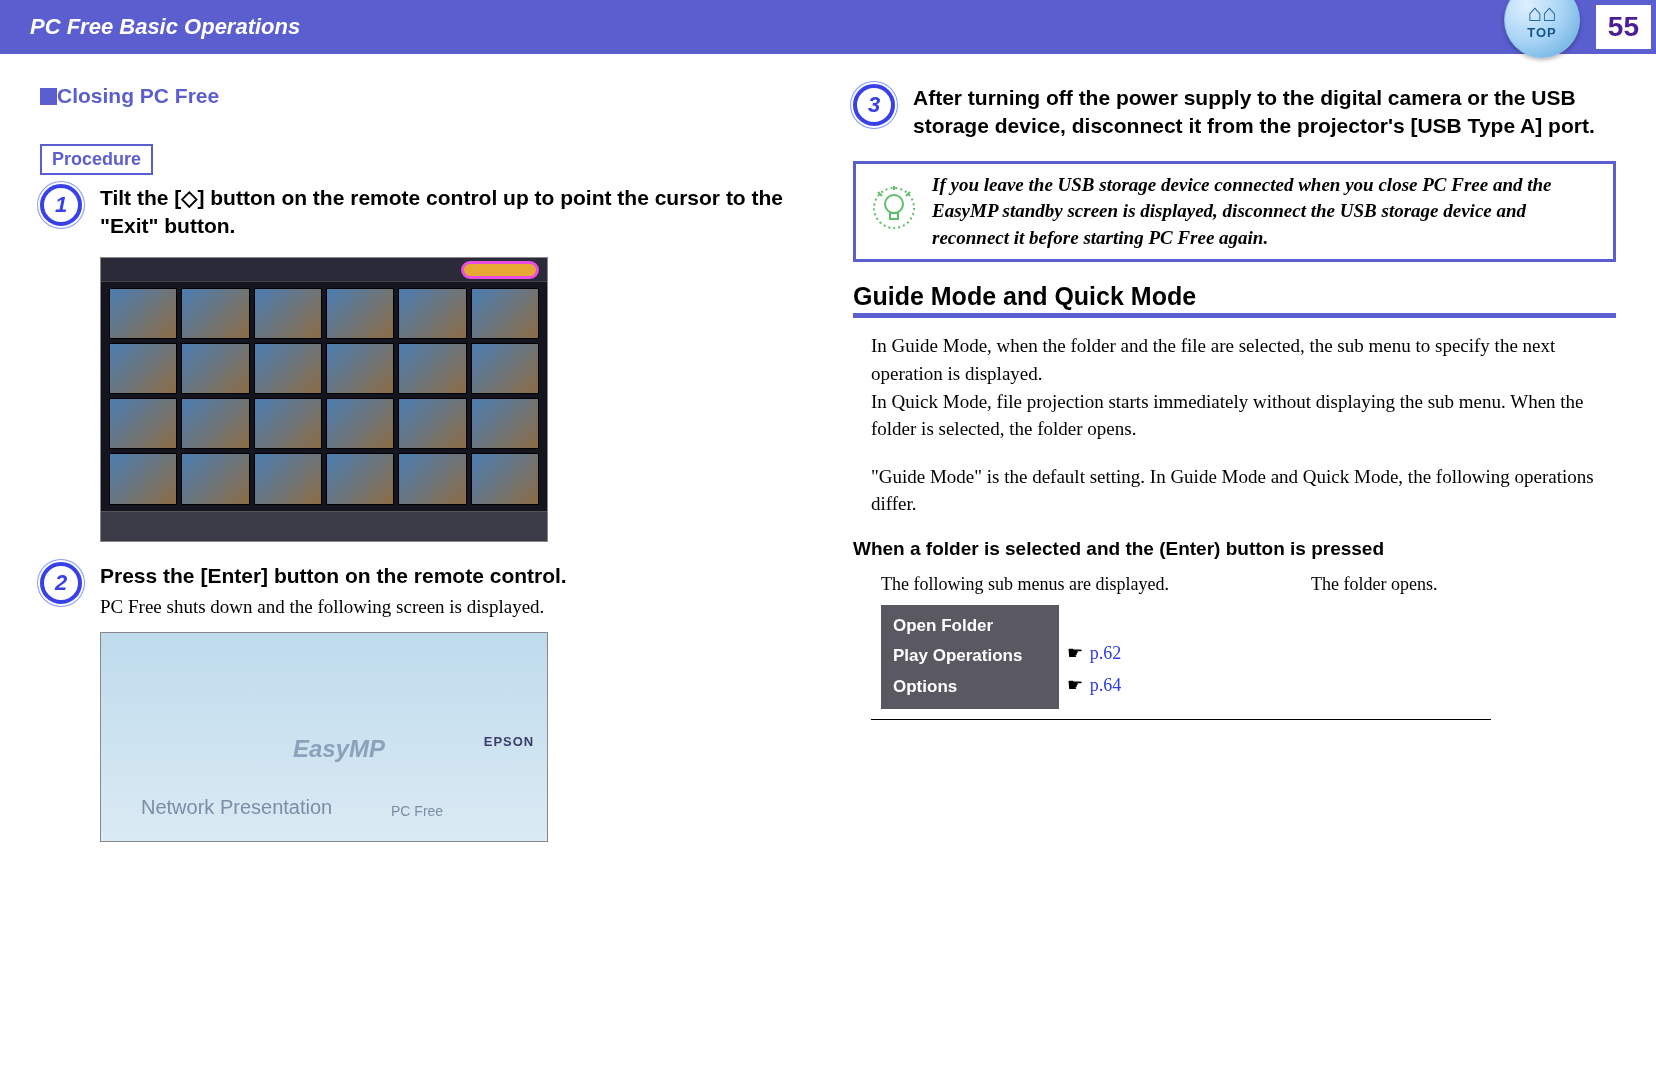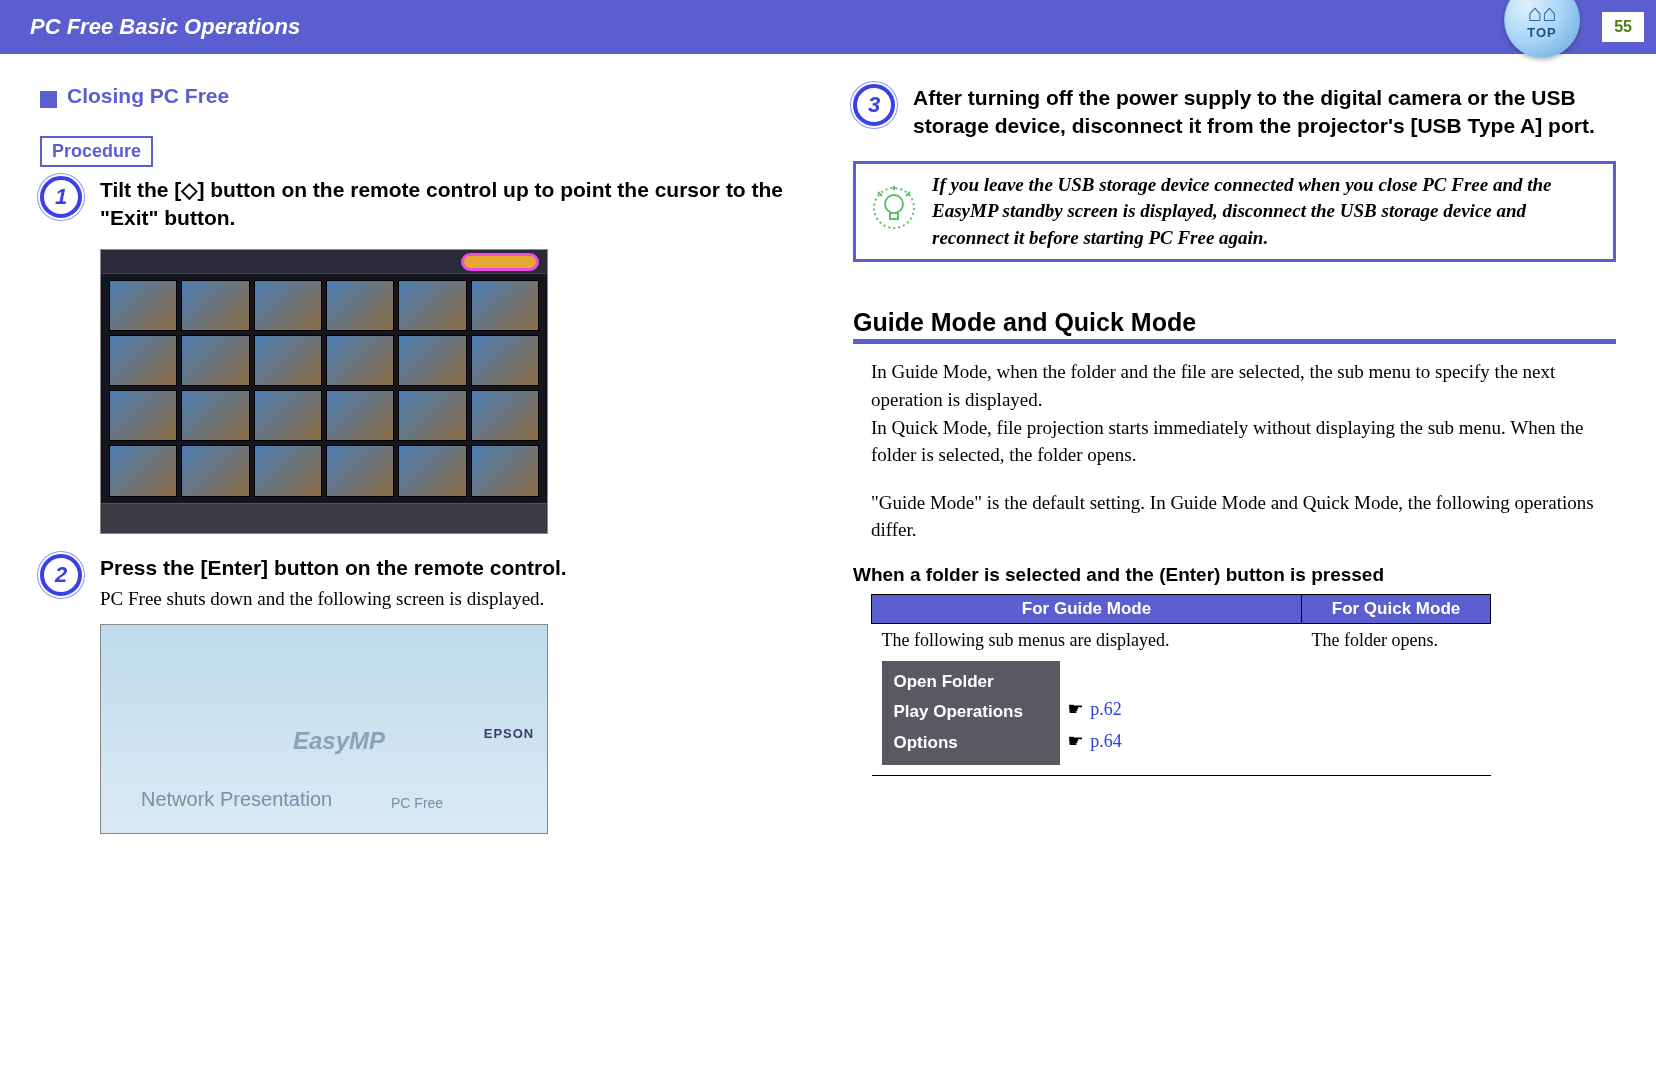--- a/index.html
+++ b/index.html
@@ -21,25 +21,25 @@
     align-items: center;
     color: #fff;
     font-weight: bold;
     font-style: italic;
     font-size: 22px;
     padding-left: 30px;
     position: relative;
   }
   .page-number {
     position: absolute;
-    right: 12px;
+    right: 5px;
     top: 50%;
     transform: translateY(-50%);
-    color: #4d7c0f;
-    font-size: 16px;
+    color: #4c1d95;
+    font-size: 28px;
     font-weight: bold;
     font-style: normal;
     background: #fff;
     padding: 6px 12px;
   }
   .top-badge {
     position: absolute;
     right: 76px;
     top: -18px;
     width: 76px;
@@ -58,26 +58,25 @@
 
   .cols {
     display: flex;
     padding: 30px 40px 0 40px;
     gap: 50px;
   }
   .col { flex: 1; }
 
   .section-marker {
     display: flex;
-    align-items: flex-end;
-    gap: 10px;
+    align-items: center;
     color: #5a5ece;
     font-weight: bold;
     font-size: 21px;
-    margin-bottom: 28px;
+    margin-bottom: 36px;
   }
   .section-marker .sq {
     width: 17px; height: 17px; background: #5a5ece;
   }
 
   .procedure-tag {
     display: inline-block;
     border: 2px solid #5a5ece;
     color: #5a5ece;
     font-weight: bold;
@@ -145,21 +144,21 @@
   .ph2 { position: relative;}
   .ph2 .np { position: absolute; left: 40px; bottom: 22px; color: #7a8ea6; font-size: 20px;}
   .ph2 .pf { position: absolute; left: 290px; bottom: 22px; color: #7a8ea6; font-size: 14px;}
 
   
   .tip-box {
     border: 3px solid #5a5ece;
     display: flex;
     padding: 8px 14px;
     gap: 14px;
-    margin: 16px 0 46px 0;
+    margin: 16px 0 20px 0;
     align-items: flex-start;
     background: #fff;
   }
   .tip-icon {
     flex: 0 0 48px;
     height: 48px;
     display: flex;
     align-items: center;
     justify-content: center;
     color: #5fbf68;
@@ -345,24 +344,20 @@
     <div class="h2-rule"></div>
 
     <div class="serif para-indent">In Guide Mode, when the folder and the file are selected, the sub menu to specify the next operation is displayed.</div>
     <div class="serif para-indent">In Quick Mode, file projection starts immediately without displaying the sub menu. When the folder is selected, the folder opens.</div>
     <div class="serif para-indent" style="margin-top:20px">"Guide Mode" is the default setting. In Guide Mode and Quick Mode, the following operations differ.</div>
 
     <div class="sub-h">When a folder is selected and the (Enter) button is pressed</div>
 
     <table class="mode-table">
       <tbody>
-          <tr>
-        <th>For Guide Mode</th>
-        <th>For Quick Mode</th>
-      </tr>
       <tr>
         <td>
           <span>The following sub menus are displayed.</span>
           <div class="submenu-row">
             <div class="submenu-box">
               <div>Open Folder</div>
               <div>Play Operations</div>
               <div>Options</div>
             </div>
             <div class="refs">

